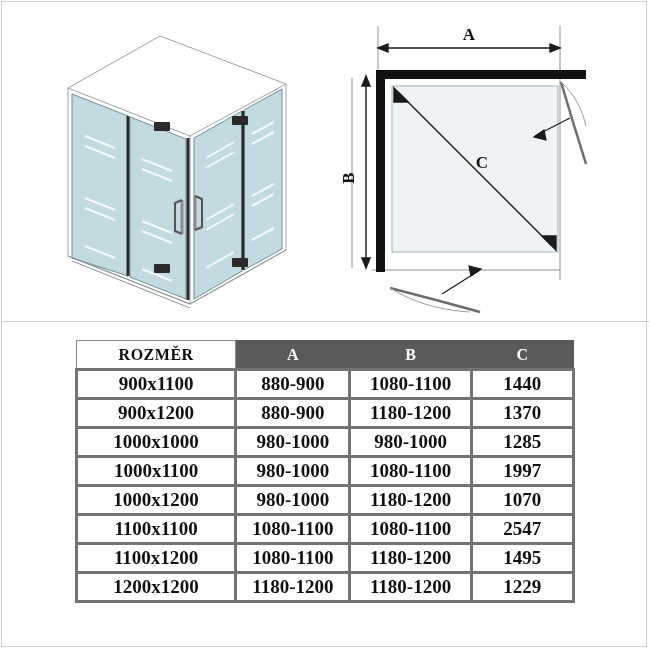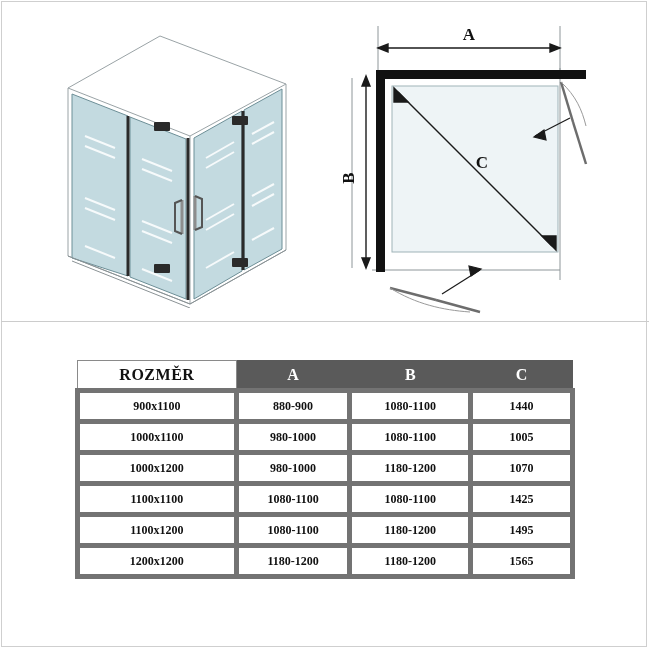--- a/index.html
+++ b/index.html
@@ -59,33 +59,33 @@
     left: 330px;
     top: 18px;
     width: 300px;
     height: 300px;
   }
 
   
   .table-wrap {
     position: absolute;
     left: 75px;
-    top: 360px;
+    top: 340px;
     width: 547px;
   }
   table.size-table {
     border-collapse: collapse;
     width: 500px;
     font-family: "Liberation Serif", serif;
   }
   table.size-table th,
   table.size-table td {
-    border: 5px solid #737373;
+    border: 3px solid #737373;
     text-align: center;
-    font-size: 12px;
+    font-size: 19px;
     font-weight: bold;
     color: #111111;
     height: 26px;
     padding: 0;
   }
   table.size-table thead th {
     background: #5a5a5a;
     color: #ffffff;
     font-size: 16px;
     height: 27px;
@@ -267,45 +267,57 @@
         </tr>
       </thead>
       <tbody>
         <tr>
           <td>900x1100</td>
           <td>880-900</td>
           <td>1080-1100</td>
           <td>1440</td>
         </tr>
         <tr>
+          <td>900x1200</td>
+          <td>880-900</td>
+          <td>1180-1200</td>
+          <td>1370</td>
+        </tr>
+        <tr>
+          <td>1000x1000</td>
+          <td>980-1000</td>
+          <td>980-1000</td>
+          <td>1285</td>
+        </tr>
+        <tr>
           <td>1000x1100</td>
           <td>980-1000</td>
           <td>1080-1100</td>
-          <td>1005</td>
+          <td>1997</td>
         </tr>
         <tr>
           <td>1000x1200</td>
           <td>980-1000</td>
           <td>1180-1200</td>
           <td>1070</td>
         </tr>
         <tr>
           <td>1100x1100</td>
           <td>1080-1100</td>
           <td>1080-1100</td>
-          <td>1425</td>
+          <td>2547</td>
         </tr>
         <tr>
           <td>1100x1200</td>
           <td>1080-1100</td>
           <td>1180-1200</td>
           <td>1495</td>
         </tr>
         <tr>
           <td>1200x1200</td>
           <td>1180-1200</td>
           <td>1180-1200</td>
-          <td>1565</td>
+          <td>1229</td>
         </tr>
       </tbody>
     </table>
   </div>
 </div>
 
 </body></html>

